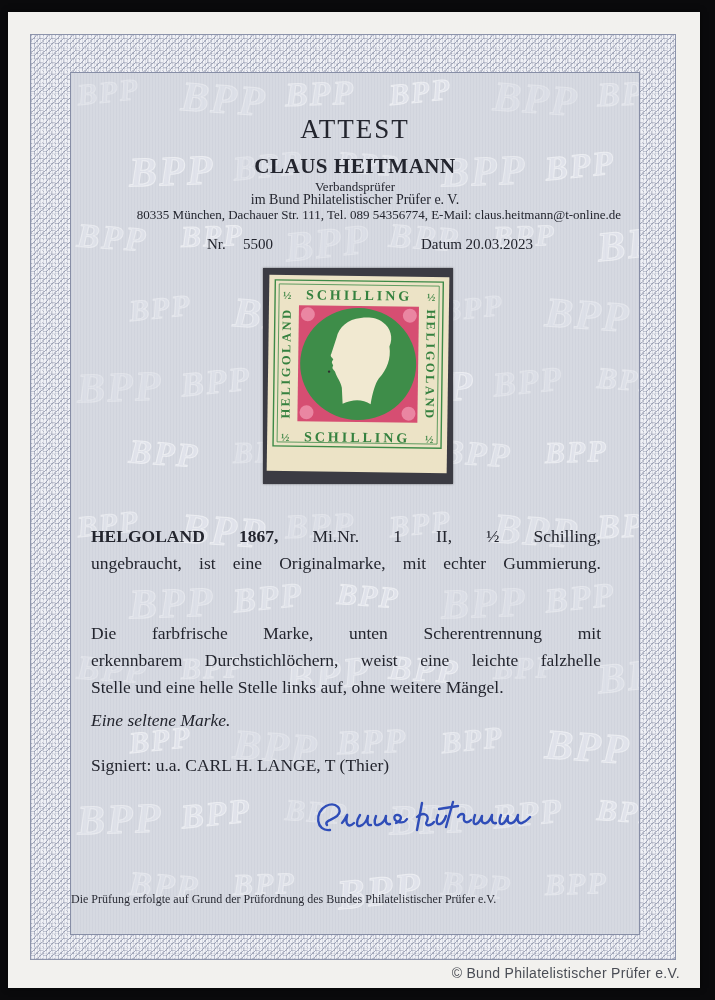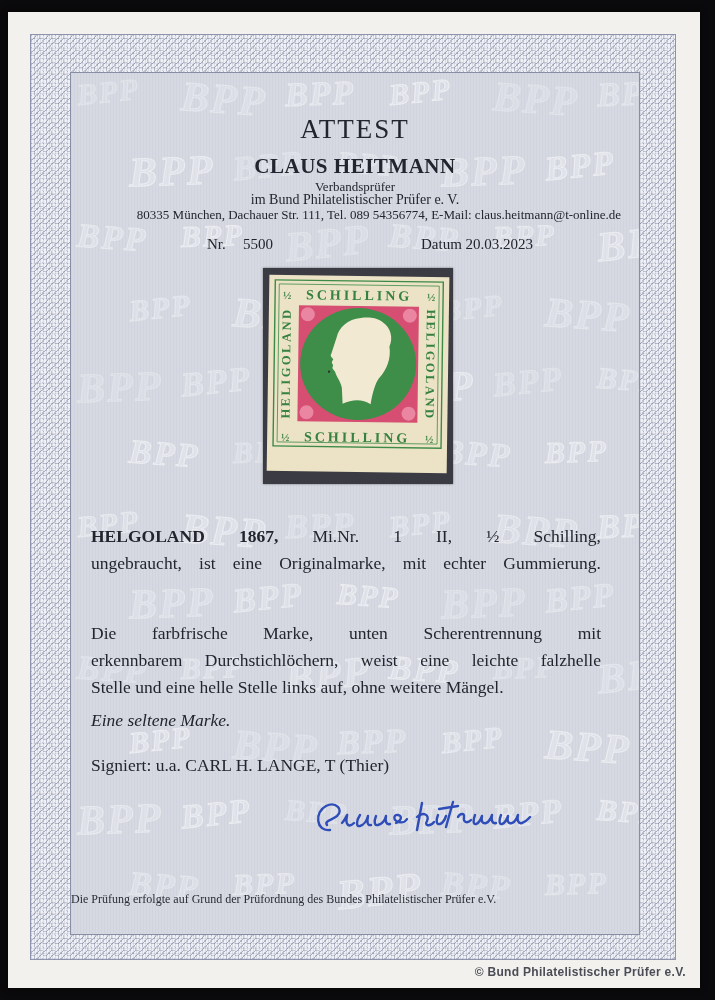--- a/index.html
+++ b/index.html
@@ -63,22 +63,22 @@
   .jline{text-align:justify;text-align-last:justify;}
   .jline-end{text-align:left;text-align-last:left;}
   .b{font-weight:bold;}
   .note{top:636px;font-style:italic;line-height:22px;}
   .signed{top:681px;line-height:22px;}
   .sig{position:absolute;left:235px;top:721px;width:230px;height:52px;}
   .areas-line{position:absolute;top:802px;left:0;width:100%;text-align:center;font-size:12.5px;color:#2a2c35;}
   .areas-small{font-size:9.5px;position:relative;top:3px;}
   .legal-line{position:absolute;top:819px;left:0;width:100%;font-size:12px;color:#2a2c35;}
   .copyright{
-    position:absolute;right:14px;top:953px;font-size:12px;color:#4a4d55;
-    font-family:"Liberation Sans","DejaVu Sans",sans-serif;letter-spacing:.3px;font-weight:bold;
+    position:absolute;right:20px;top:953px;font-size:14px;color:#4a4d55;
+    font-family:"Liberation Sans","DejaVu Sans",sans-serif;letter-spacing:.3px;
   }
   .stamp-text{font-family:"Liberation Serif","DejaVu Serif",serif;font-weight:bold;fill:#35813f;}
 </style>
 </head>
 <body>
 
 <div class="paper">
   <div class="band"></div>
 
   <div class="field">

